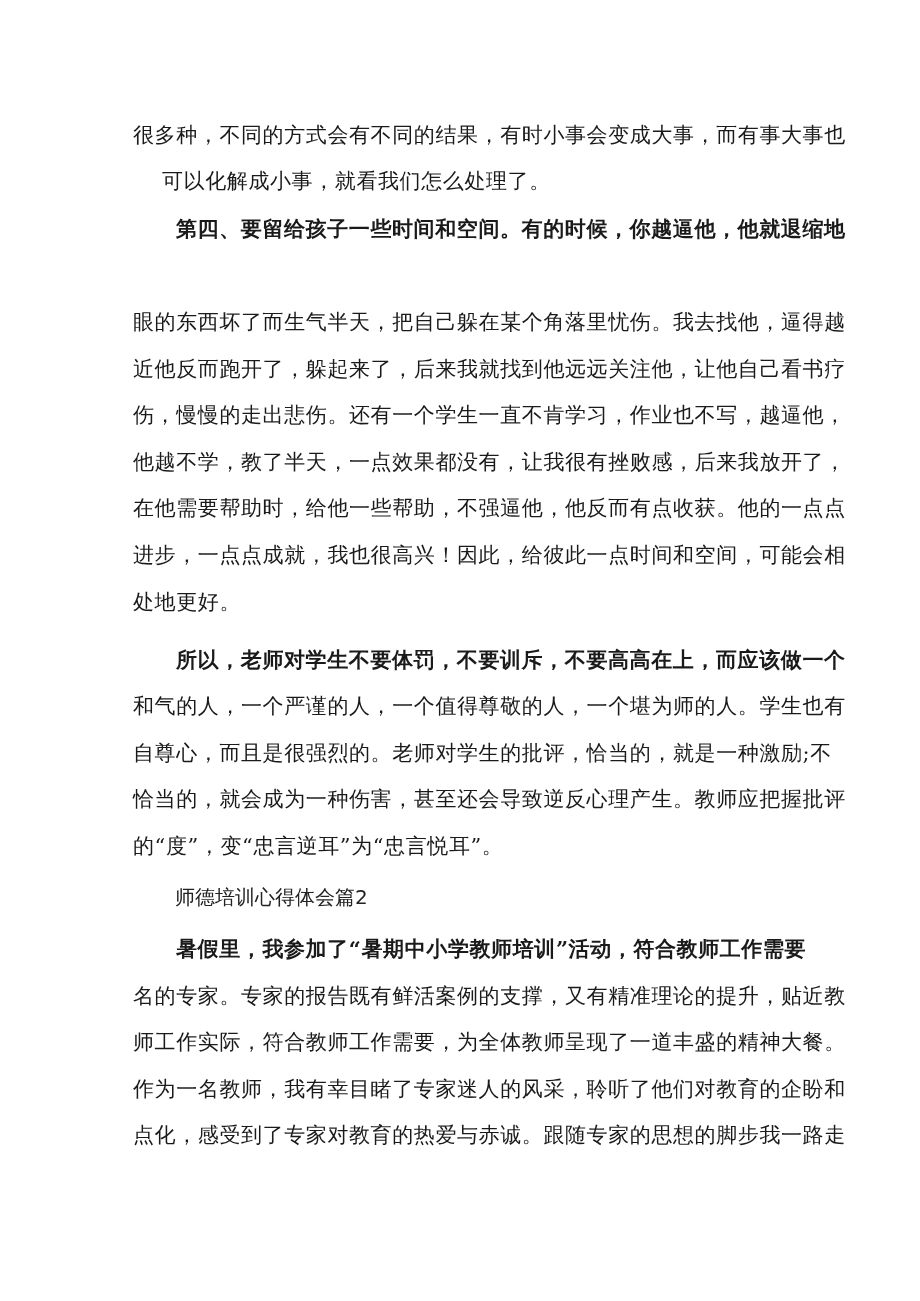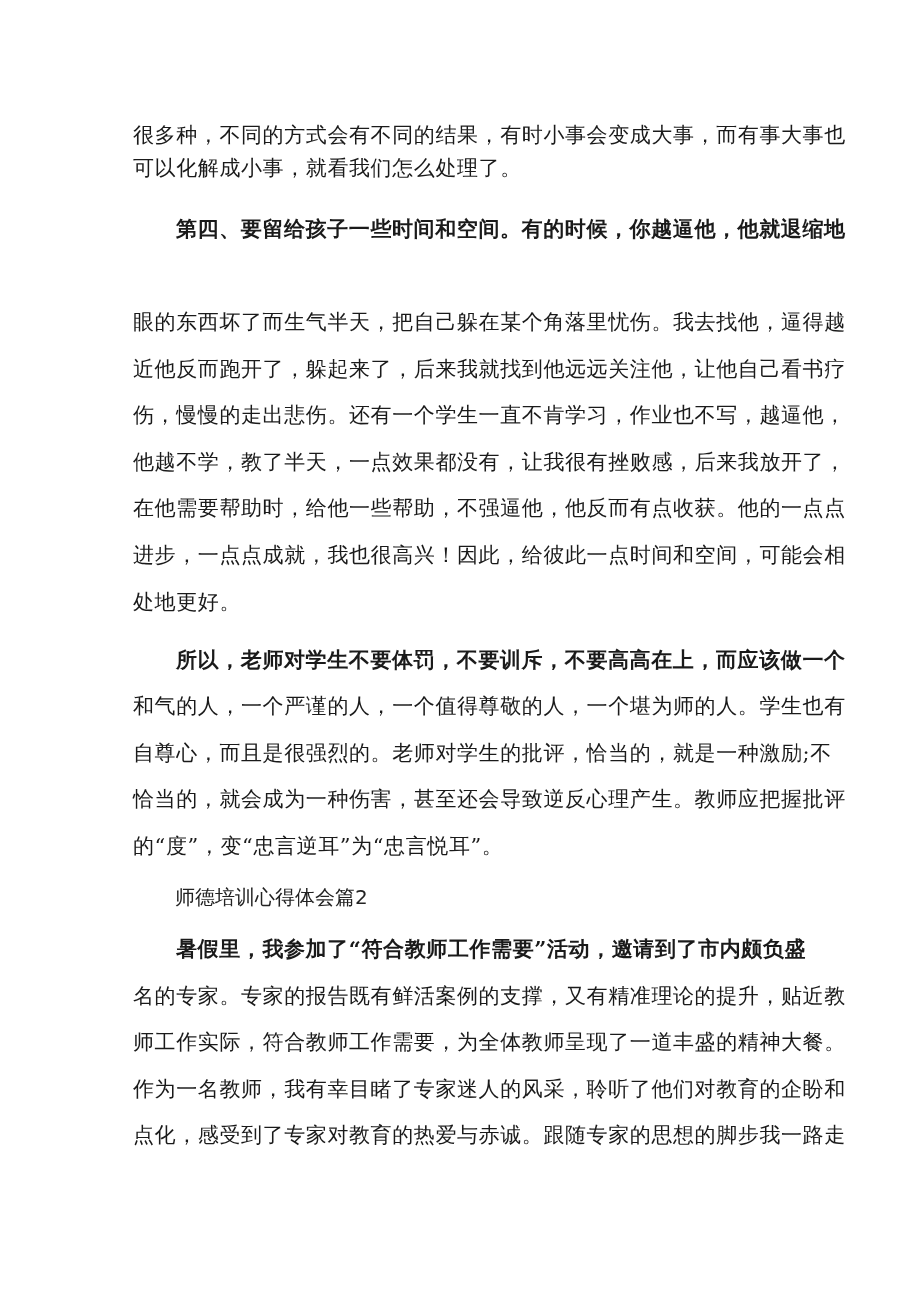--- a/index.html
+++ b/index.html
@@ -53,38 +53,38 @@
     color: #222222;
     text-align: center;
   }
 </style>
 </head>
 <body>
 
 <div class="page">
 
   <div class="line" style="top:121px;">很多种，不同的方式会有不同的结果，有时小事会变成大事，而有事大事也</div>
-  <div class="line last" style="top:154px;">可以化解成小事，就看我们怎么处理了。</div>
+  <div class="line last" style="top:167px;margin-left:29px;">可以化解成小事，就看我们怎么处理了。</div>
 
   <div class="line indent" style="top:215px;">第四、要留给孩子一些时间和空间。有的时候，你越逼他，他就退缩地</div>
   <div class="line" style="top:308px;">眼的东西坏了而生气半天，把自己躲在某个角落里忧伤。我去找他，逼得越</div>
   <div class="line" style="top:355px;">近他反而跑开了，躲起来了，后来我就找到他远远关注他，让他自己看书疗</div>
   <div class="line" style="top:401px;">伤，慢慢的走出悲伤。还有一个学生一直不肯学习，作业也不写，越逼他，</div>
   <div class="line" style="top:448px;">他越不学，教了半天，一点效果都没有，让我很有挫败感，后来我放开了，</div>
   <div class="line" style="top:494px;">在他需要帮助时，给他一些帮助，不强逼他，他反而有点收获。他的一点点</div>
   <div class="line" style="top:541px;">进步，一点点成就，我也很高兴！因此，给彼此一点时间和空间，可能会相</div>
   <div class="line last" style="top:588px;">处地更好。</div>
 
   <div class="line indent" style="top:646px;">所以，老师对学生不要体罚，不要训斥，不要高高在上，而应该做一个</div>
   <div class="line" style="top:692px;">和气的人，一个严谨的人，一个值得尊敬的人，一个堪为师的人。学生也有</div>
   <div class="line" style="top:739px;">自尊心，而且是很强烈的。老师对学生的批评，恰当的，就是一种激励;不</div>
   <div class="line" style="top:785px;">恰当的，就会成为一种伤害，甚至还会导致逆反心理产生。教师应把握批评</div>
   <div class="line last" style="top:832px;">的“度”，变“忠言逆耳”为“忠言悦耳”。</div>
 
   <div class="heading" style="top:884px;">师德培训心得体会篇2</div>
 
-  <div class="line indent" style="top:935px;">暑假里，我参加了“符合教师工作需要”活动，邀请到了市内颇负盛</div>
+  <div class="line indent" style="top:935px;">暑假里，我参加了“暑期中小学教师培训”活动，符合教师工作需要</div>
   <div class="line" style="top:982px;">名的专家。专家的报告既有鲜活案例的支撑，又有精准理论的提升，贴近教</div>
   <div class="line" style="top:1028px;">师工作实际，符合教师工作需要，为全体教师呈现了一道丰盛的精神大餐。</div>
   <div class="line" style="top:1075px;">作为一名教师，我有幸目睹了专家迷人的风采，聆听了他们对教育的企盼和</div>
   <div class="line" style="top:1121px;">点化，感受到了专家对教育的热爱与赤诚。跟随专家的思想的脚步我一路走</div>
 
 </div>
 
 </body></html>

